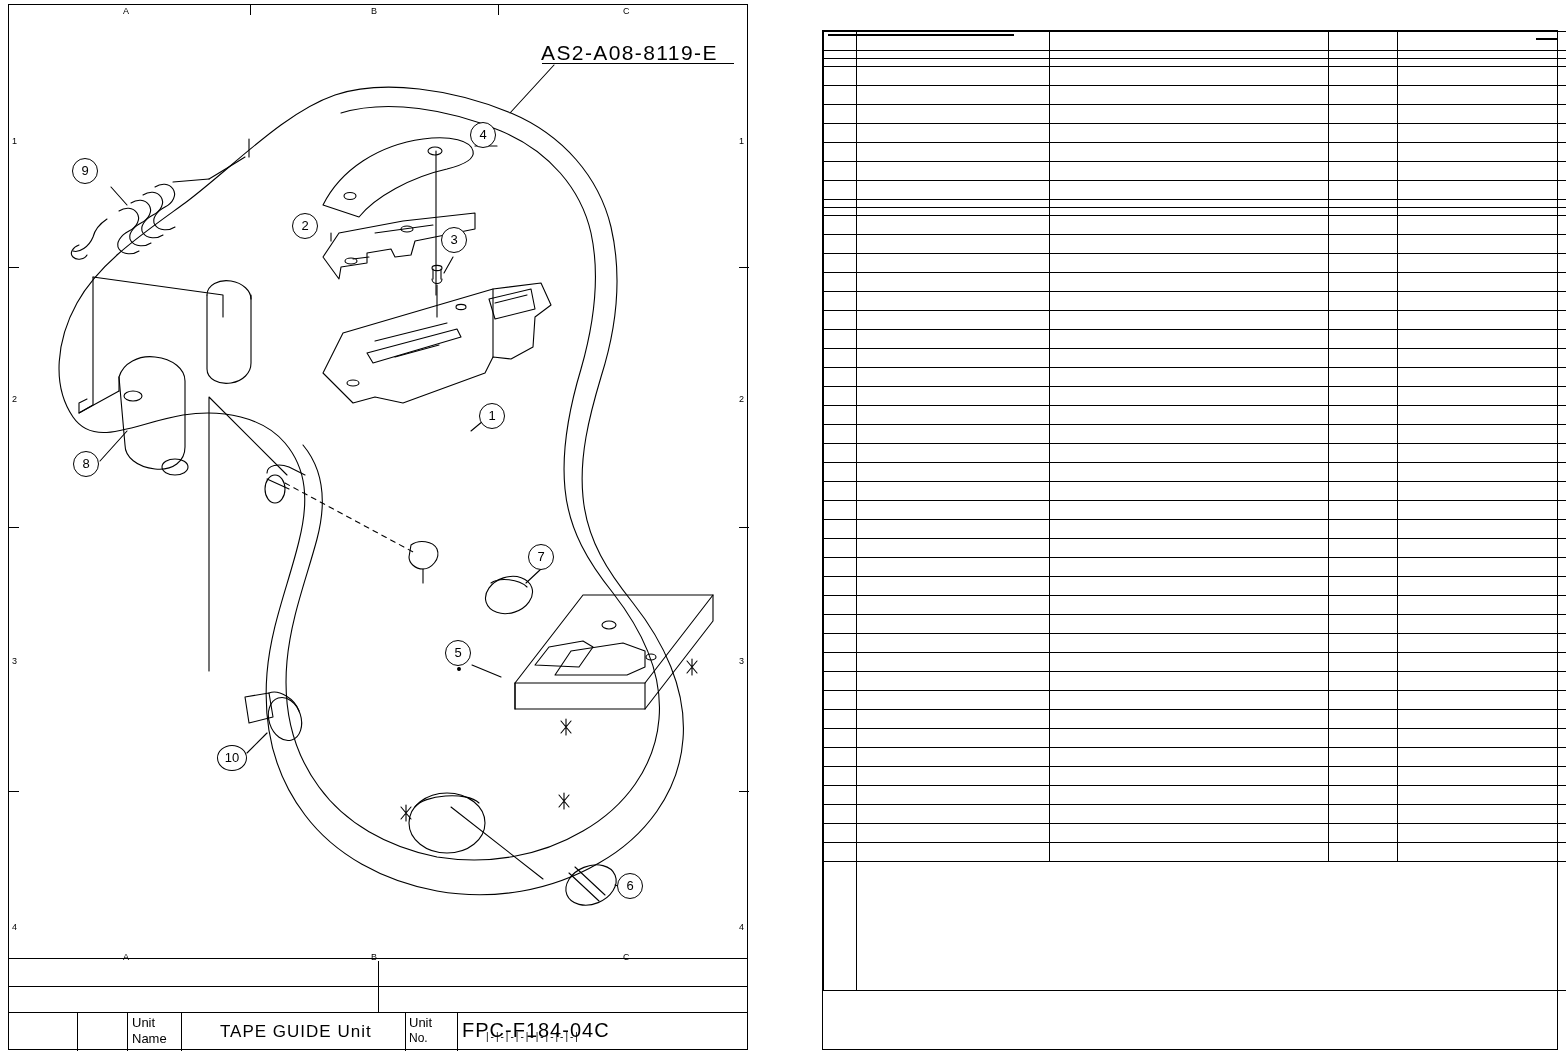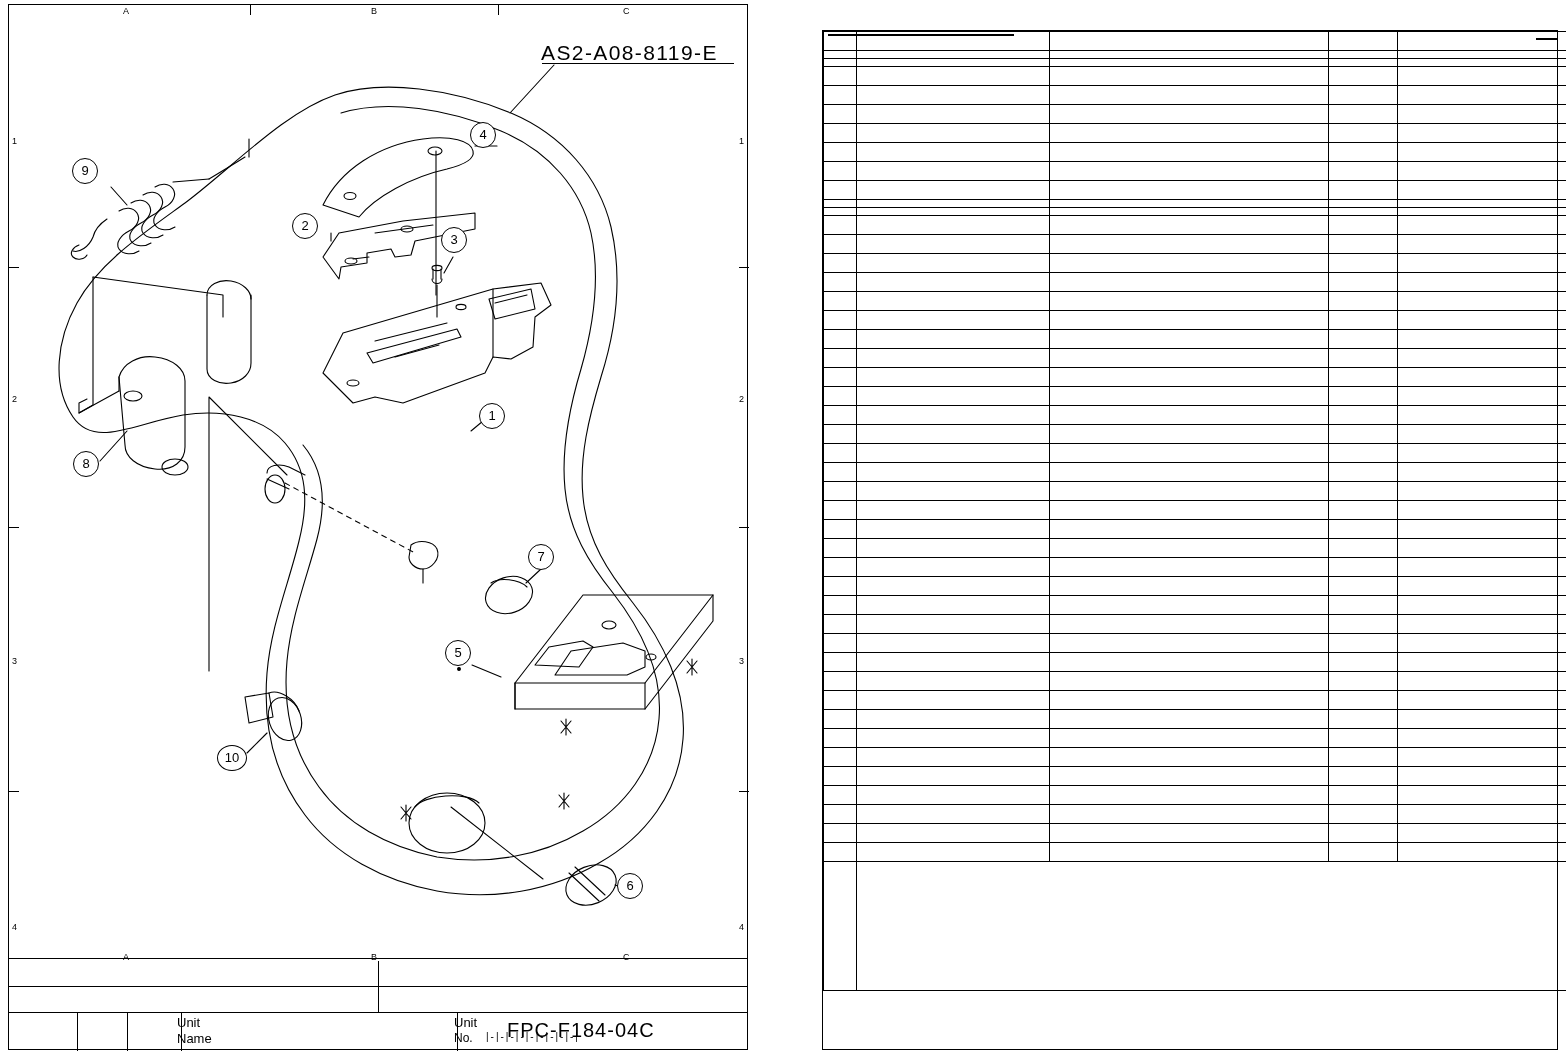--- a/index.html
+++ b/index.html
@@ -19,21 +19,21 @@
 
   .balloon{position:absolute;width:26px;height:26px;border:1.2px solid #000;border-radius:50%;box-sizing:border-box;
            font-size:13px;text-align:center;line-height:24px;background:#fff;font-family:"Liberation Sans",sans-serif;}
 
   
   .tb{position:absolute;left:8px;bottom:4px;width:740px;height:92px;border-top:1.5px solid #000;box-sizing:border-box;}
   .tb-row1{position:absolute;left:0;top:0;width:740px;height:28px;border-bottom:1px solid #000;box-sizing:border-box;}
   .tb-row2{position:absolute;left:0;top:28px;width:740px;height:26px;border-bottom:1.5px solid #000;box-sizing:border-box;}
   .tb-row3{position:absolute;left:0;top:54px;width:740px;height:38px;box-sizing:border-box;}
   .tb-cell{position:absolute;box-sizing:border-box;border-right:1px solid #000;height:38px;font-size:11px;}
-  .tb-txt{position:absolute;font-family:"Liberation Sans",sans-serif;margin-left:45px;}
+  .tb-txt{position:absolute;font-family:"Liberation Sans",sans-serif;}
 
   
   .table-wrap{position:absolute;left:822px;top:30px;width:736px;height:1020px;border:1.5px solid #000;box-sizing:border-box;}
   .ptable{border-collapse:collapse;width:100%;table-layout:fixed;}
   .ptable td{border:0.8px solid #000;height:18px;font-size:9px;padding:0 3px;}
   .c0{width:26px;}
   .c1{width:186px;}
   .c2{width:272px;}
   .c3{width:62px;}
   .c4{width:186px;}
@@ -231,20 +231,23 @@
     <div class="tb-row2">
       <div class="tick" style="left:370px;top:-26px;width:1px;height:52px;"></div>
     </div>
     <div class="tb-row3">
       <div class="tb-cell" style="left:0;top:0;width:70px;"></div>
       <div class="tb-cell" style="left:70px;top:0;width:50px;"></div>
       <div class="tb-cell" style="left:120px;top:0;width:54px;">
         <span class="tb-txt" style="left:4px;top:2px;font-size:13px;">Unit</span>
         <span class="tb-txt" style="left:4px;top:18px;font-size:13px;">Name</span>
       </div>
+      <div class="tb-cell" style="left:174px;top:0;width:224px;">
+        <span class="tb-txt" style="left:38px;top:9px;font-size:17px;letter-spacing:1px;">TAPE GUIDE Unit</span>
+      </div>
       <div class="tb-cell" style="left:398px;top:0;width:52px;">
         <span class="tb-txt" style="left:3px;top:2px;font-size:13px;">Unit</span>
         <span class="tb-txt" style="left:3px;top:18px;font-size:12px;">No.</span>
       </div>
       <div class="tb-cell" style="left:450px;top:0;width:290px;border-right:none;">
         <span class="tb-txt" style="left:4px;top:6px;font-size:20px;letter-spacing:1px;">FPC-F184-04C</span>
       </div>
     </div>
     <div class="dot-scale">|-|-|-|-|-|-|-|-|-|</div>
   </div>

